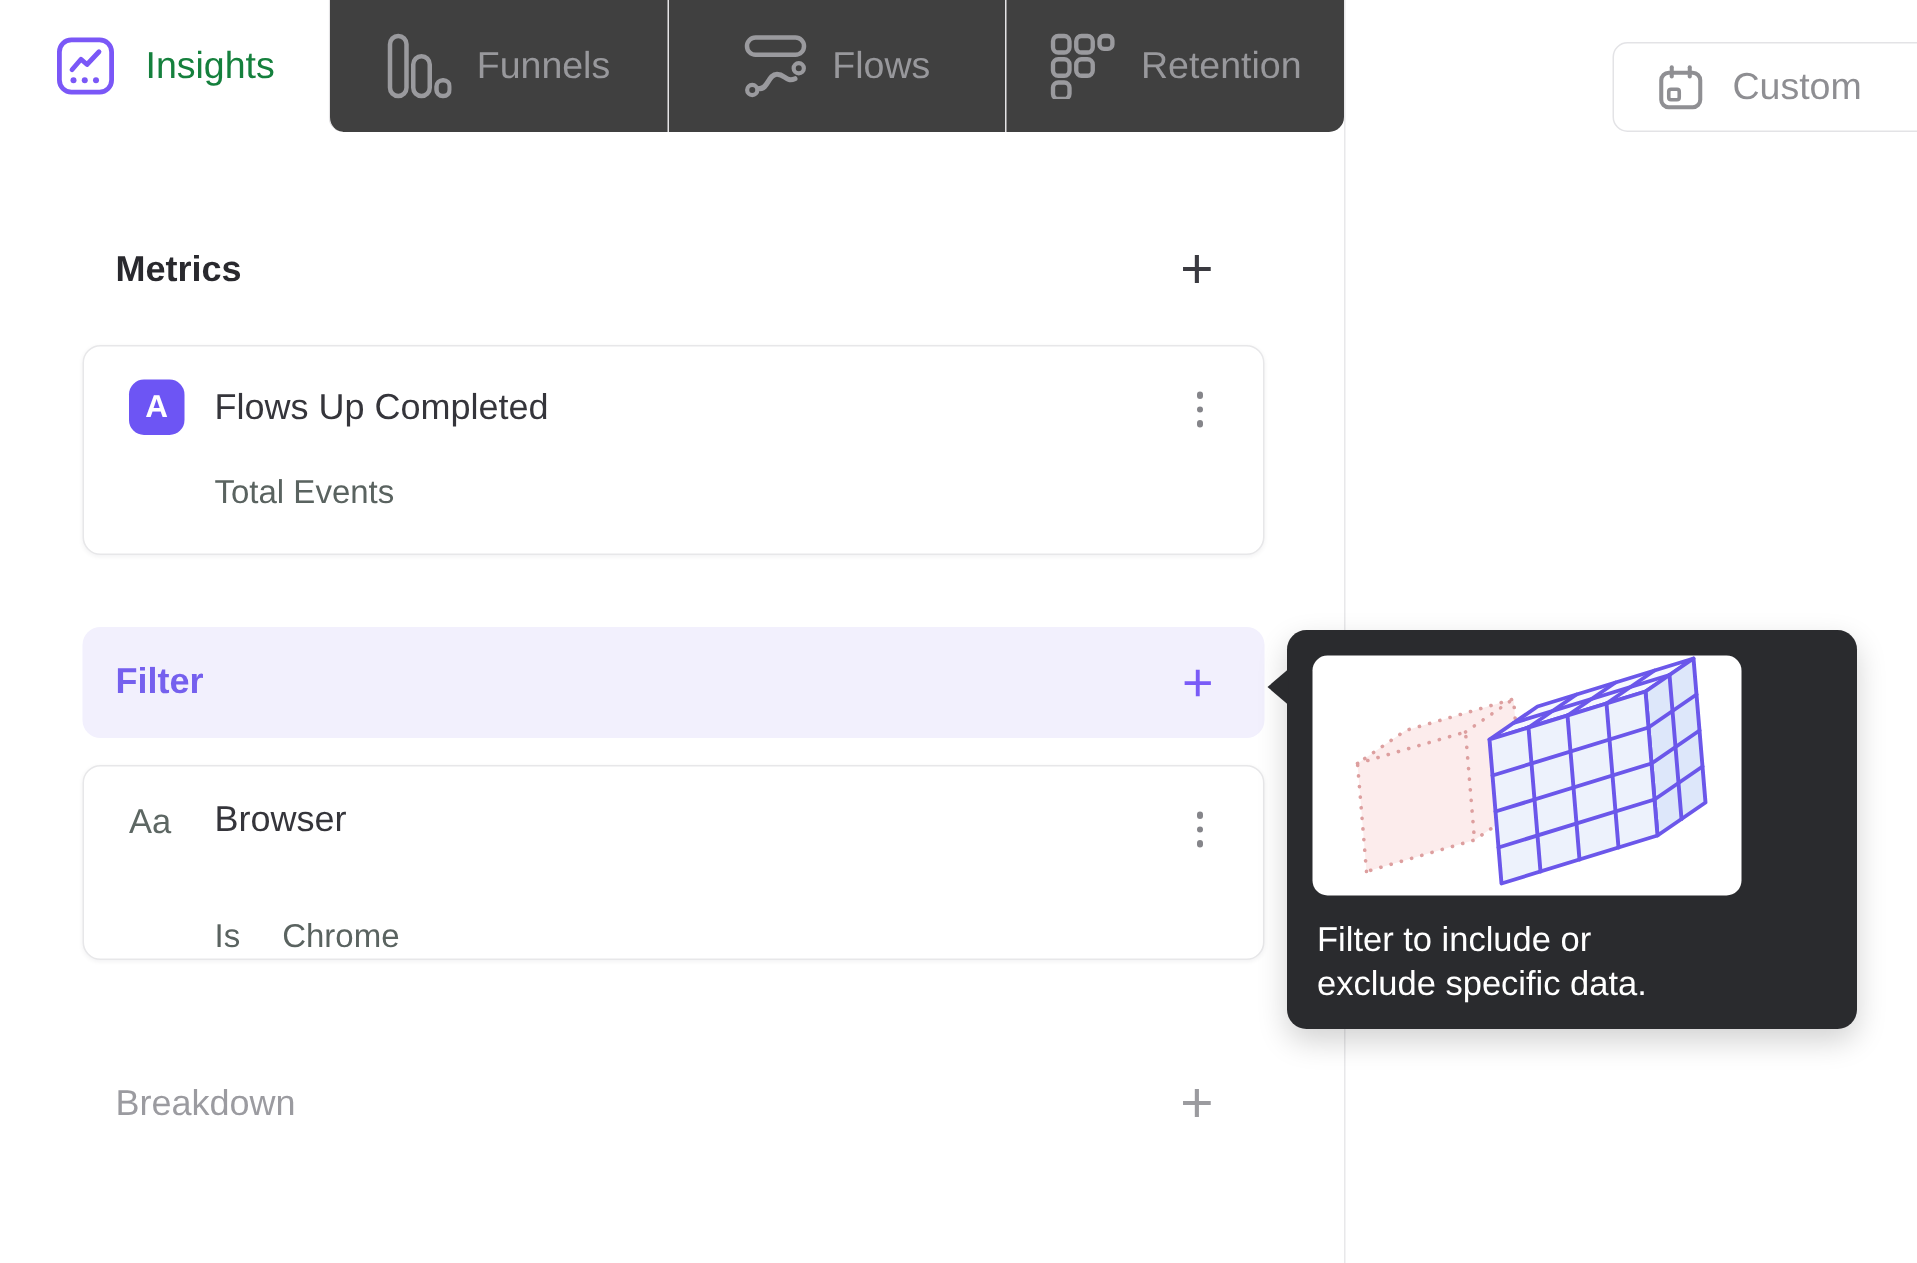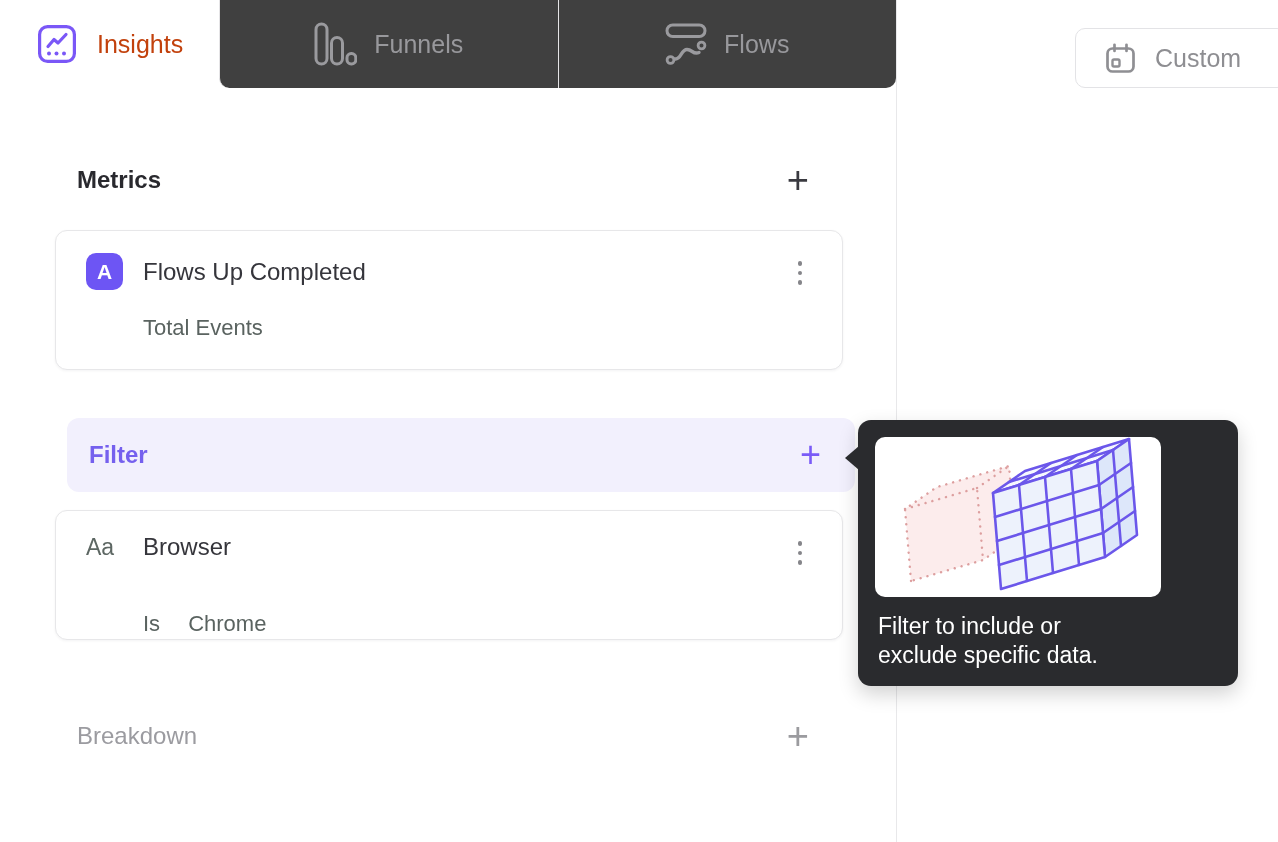--- a/index.html
+++ b/index.html
@@ -4,21 +4,21 @@
 <style>
   * { margin:0; padding:0; box-sizing:border-box; }
   html,body { width:1278px; height:842px; overflow:hidden; background:#fff;
     font-family:"Liberation Sans", sans-serif; }
   .screen { position:relative; width:1278px; height:842px; background:#fff; overflow:hidden; }
 
   
   .tabbar { position:absolute; left:0; top:0; height:88px; width:896px; display:flex; }
   .tab { display:flex; align-items:center; height:88px; cursor:pointer; }
   .tab-active { width:219px; background:#fff; padding-left:37px; gap:20px; }
-  .tab-active .tab-label { color:#c2410c; font-size:25px; font-weight:500; }
+  .tab-active .tab-label { color:#15803d; font-size:25px; font-weight:500; }
   .gray-tabs { display:flex; flex:1; background:#404040; border-left:1px solid #e5e4e6;
     border-radius:0 0 10px 10px; }
   .gray-tab { flex:1; display:flex; align-items:center; justify-content:center; gap:17px;
     border-right:1px solid #e5e4e6; }
   .gray-tab:last-child { border-right:none; }
   .gray-tab .tab-label { color:#98989c; font-size:25px; font-weight:400; }
 
   
   .custom-btn { position:absolute; left:1075px; top:28px; height:60px; width:212px;
     background:#fff; border:1.5px solid #e3e3e6; border-radius:10px; display:flex;
@@ -54,21 +54,21 @@
   .card-sub { position:absolute; left:87px; font-size:22px; color:#5a6360; }
   .sub-metric { top:84px; }
   .sub-filter { top:100px;text-align:right; }
   .sub-op { margin-right:28px; }
   .kebab { position:absolute; right:36px; top:26px; display:flex; flex-direction:column;
     gap:5px; padding:4px; cursor:pointer; }
   .kebab i { width:4.5px; height:4.5px; border-radius:50%; background:#85858a; }
 
   .filter-row { position:absolute; left:55px; top:418px; width:788px; height:74px;
     background:#f2f0fd; border-radius:12px; display:flex; align-items:center;
-    justify-content:space-between; padding:0 34px 0 22px; cursor:pointer;margin-left:12px; }
+    justify-content:space-between; padding:0 34px 0 22px; cursor:pointer; }
   .filter-row .hdr-title-purple { font-size:24px; font-weight:600; color:#7560ee; }
 
   
   .tooltip { position:absolute; left:858px; top:420px; width:380px; height:266px;
     background:#2a2b2e; border-radius:13px; padding:17px; z-index:5;
     box-shadow:0 8px 20px rgba(0,0,0,0.18); }
   .tooltip .arrow { position:absolute; left:-13px; top:26px; width:0; height:0;
     border-top:12px solid transparent; border-bottom:12px solid transparent;
     border-right:14px solid #2a2b2e; }
   .tip-illus { width:286px; height:160px; background:#fff; border-radius:10px; overflow:hidden; }
@@ -110,20 +110,33 @@
         <span class="icon">
           <svg width="42" height="44" viewBox="0 0 42 44" fill="none">
             <rect x="2" y="3" width="38" height="11.5" rx="5.7" stroke="#9a9a9e" stroke-width="3"></rect>
             <path d="M10 37 C16 38 16 27.5 22 27.5 C27.5 27.5 28 33 34 30.5" stroke="#9a9a9e" stroke-width="3.4" stroke-linecap="round" fill="none"></path>
             <circle cx="5.5" cy="38" r="3.4" stroke="#9a9a9e" stroke-width="2.8" fill="none"></circle>
             <circle cx="36.5" cy="23.5" r="3.4" stroke="#9a9a9e" stroke-width="2.8" fill="none"></circle>
           </svg>
         </span>
         <span class="tab-label">Flows</span>
       </div>
+      <div class="gray-tab">
+        <span class="icon">
+          <svg width="44" height="44" viewBox="0 0 44 44" fill="none">
+            <rect x="2" y="2" width="11" height="11" rx="3.5" stroke="#9a9a9e" stroke-width="2.9"></rect>
+            <rect x="17.5" y="2" width="11" height="11" rx="3.5" stroke="#9a9a9e" stroke-width="2.9"></rect>
+            <rect x="33" y="2" width="8.6" height="8.6" rx="3" stroke="#9a9a9e" stroke-width="2.9"></rect>
+            <rect x="2" y="17.5" width="11" height="11" rx="3.5" stroke="#9a9a9e" stroke-width="2.9"></rect>
+            <rect x="17.5" y="17.5" width="11" height="11" rx="3.5" stroke="#9a9a9e" stroke-width="2.9"></rect>
+            <rect x="2" y="33" width="11" height="11" rx="3.5" stroke="#9a9a9e" stroke-width="2.9"></rect>
+          </svg>
+        </span>
+        <span class="tab-label">Retention</span>
+      </div>
     </div>
   </div>
 
   <button class="custom-btn">
     <span class="icon">
       <svg width="33" height="33" viewBox="0 0 33 33" fill="none">
         <rect x="3.5" y="6.5" width="26" height="23" rx="5" stroke="#8f8f93" stroke-width="2.7"></rect>
         <line x1="10.5" y1="2.8" x2="10.5" y2="9" stroke="#8f8f93" stroke-width="2.7" stroke-linecap="round"></line>
         <line x1="22.5" y1="2.8" x2="22.5" y2="9" stroke="#8f8f93" stroke-width="2.7" stroke-linecap="round"></line>
         <rect x="8.5" y="17.5" width="7" height="7" rx="1.5" stroke="#8f8f93" stroke-width="2.4"></rect>

